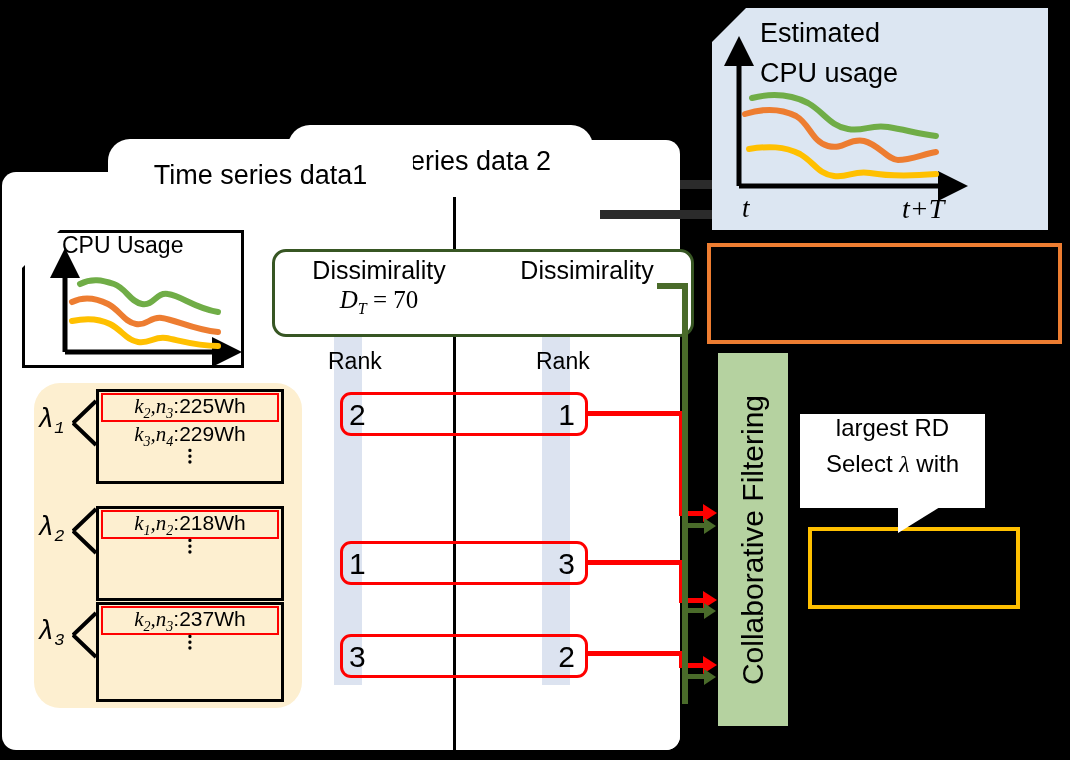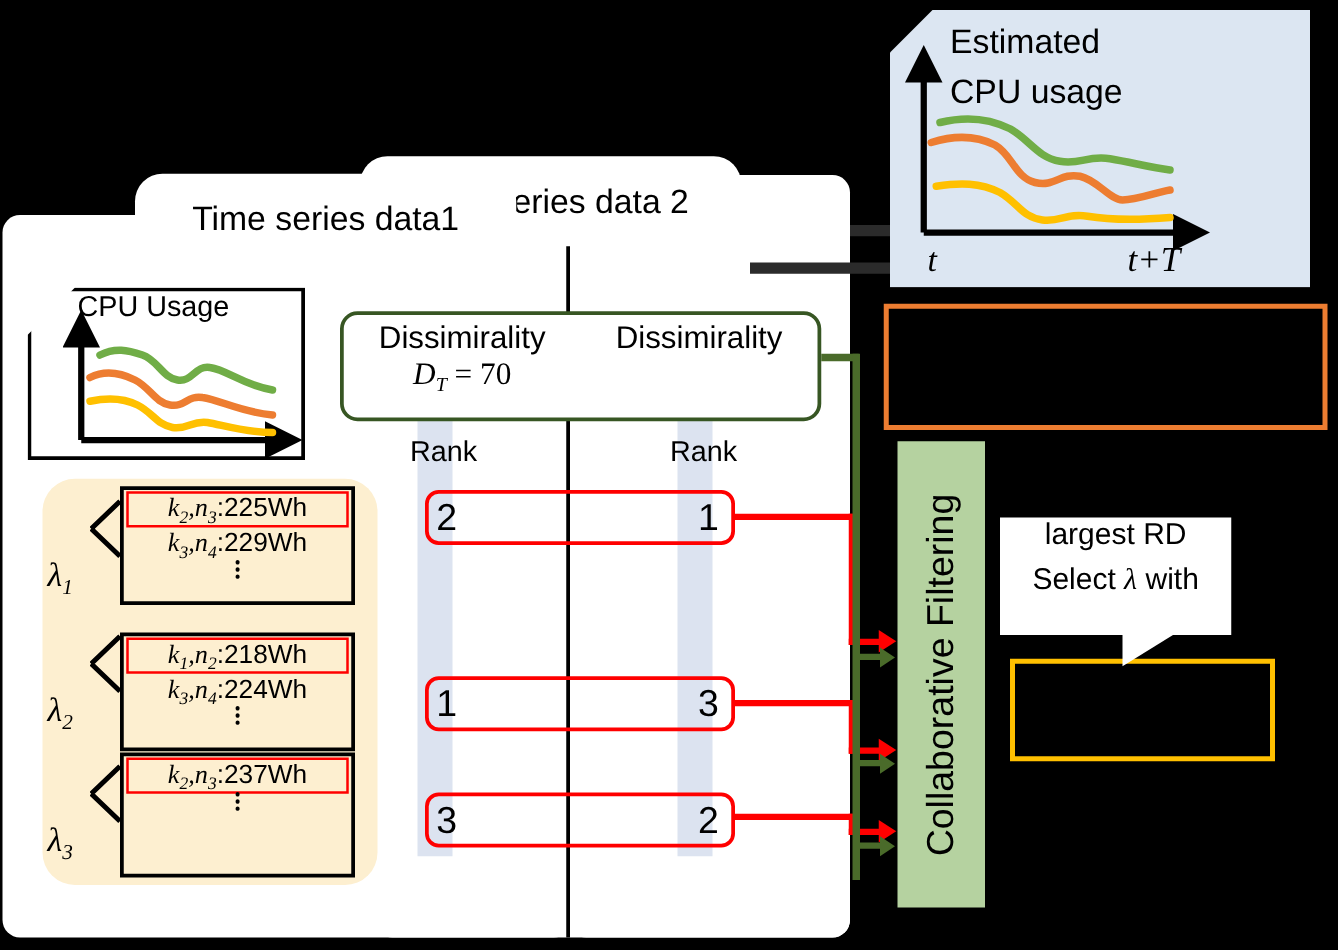--- a/index.html
+++ b/index.html
@@ -22,36 +22,36 @@
   .cpubox{left:22px;top:230px;width:222px;height:138px;}
   .cpubox .frame{position:absolute;inset:0;background:#fff;
     border:3px solid #000;
     clip-path:polygon(38px 0, 100% 0, 100% 100%, 0 100%, 0 38px);}
   .cpubox .ttl{position:absolute;left:40px;top:2px;font-size:23px;}
 
   
   .lpanel{left:34px;top:383px;width:268px;height:325px;
           background:#fdefd0;border-radius:26px;}
   .lam{position:absolute;left:4px;font-style:italic;font-size:27px;
-       font-family:Liberation Serif, serif;margin-top:40px;}
+       font-family:Liberation Mono, monospace;}
   .lam sub{font-size:17px;}
   .lbox{position:absolute;left:62px;width:188px;border:3px solid #000;
         background:#fdefd0;box-sizing:border-box;}
   .witem{font-size:21px;text-align:center;line-height:1.05;height:27px;
          white-space:nowrap;}
   .witem.hl{border:2px solid #f00;margin:1px 2px;height:25px;}
   .witem i{font-family:"Liberation Serif",serif;font-style:italic;}
   .witem i sub{font-size:14px;font-style:italic;}
   .vdots{font-size:20px;text-align:center;letter-spacing:0;height:22px;
          line-height:12px;font-weight:bold;}
   
   .brk{position:absolute;left:38px;width:26px;}
 
   
-  .dissim{left:272px;top:249px;width:385px;height:88px;
+  .dissim{left:272px;top:249px;width:422px;height:88px;
           border:3px solid #375623;border-radius:14px;background:#fff;
           box-sizing:border-box;}
   .dcell{position:absolute;top:0;width:50%;height:100%;text-align:center;}
   .dcell .t1{font-size:25px;margin-top:4px;}
   .dcell .t2{font-size:25px;margin-top:1px;font-family:"Liberation Serif",serif;}
   .dcell .t2 i{font-style:italic;}
   .dcell .t2 i sub{font-size:16px;}
 
   
   .bluecol{background:#dce3f0;width:28px;}
@@ -158,22 +158,20 @@
     <div class="vdots">⁝</div>
   </div>
 
   <div class="lam" style="top:130px;">λ<sub>2</sub></div>
   <svg class="brk" style="top:122px;" width="26" height="52">
     <path d="M1,26 L24,4 M1,26 L24,48" stroke="#000" stroke-width="4" fill="none"></path>
   </svg>
   <div class="lbox" style="top:123px;height:95px;">
     <div class="witem hl">
       <i>k<sub>1</sub>,n<sub>2</sub></i><span>:218Wh</span></div>
-    <div class="witem">
-      <i>k<sub>3</sub>,n<sub>4</sub></i><span>:224Wh</span></div>
     <div class="vdots">⁝</div>
   </div>
 
   <div class="lam" style="top:234px;">λ<sub>3</sub></div>
   <svg class="brk" style="top:226px;" width="26" height="52">
     <path d="M1,26 L24,4 M1,26 L24,48" stroke="#000" stroke-width="4" fill="none"></path>
   </svg>
   <div class="lbox" style="top:219px;height:100px;">
     <div class="witem hl">
       <i>k<sub>2</sub>,n<sub>3</sub></i><span>:237Wh</span></div>

